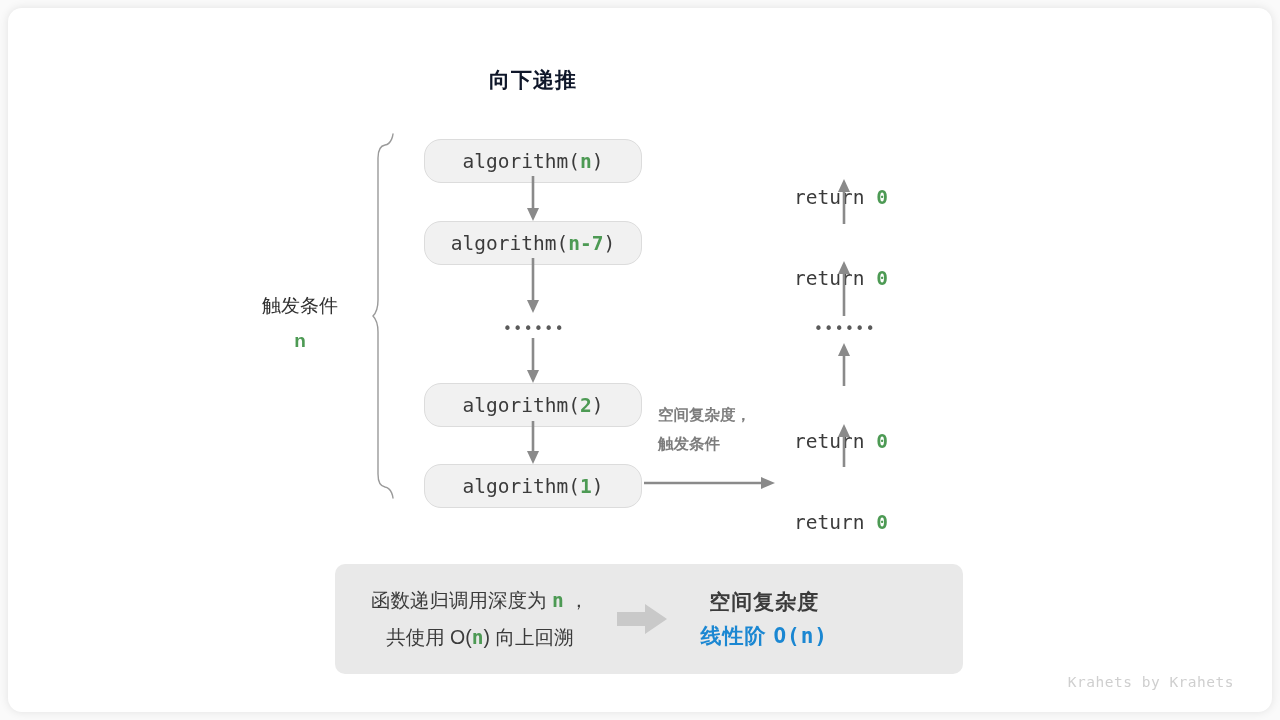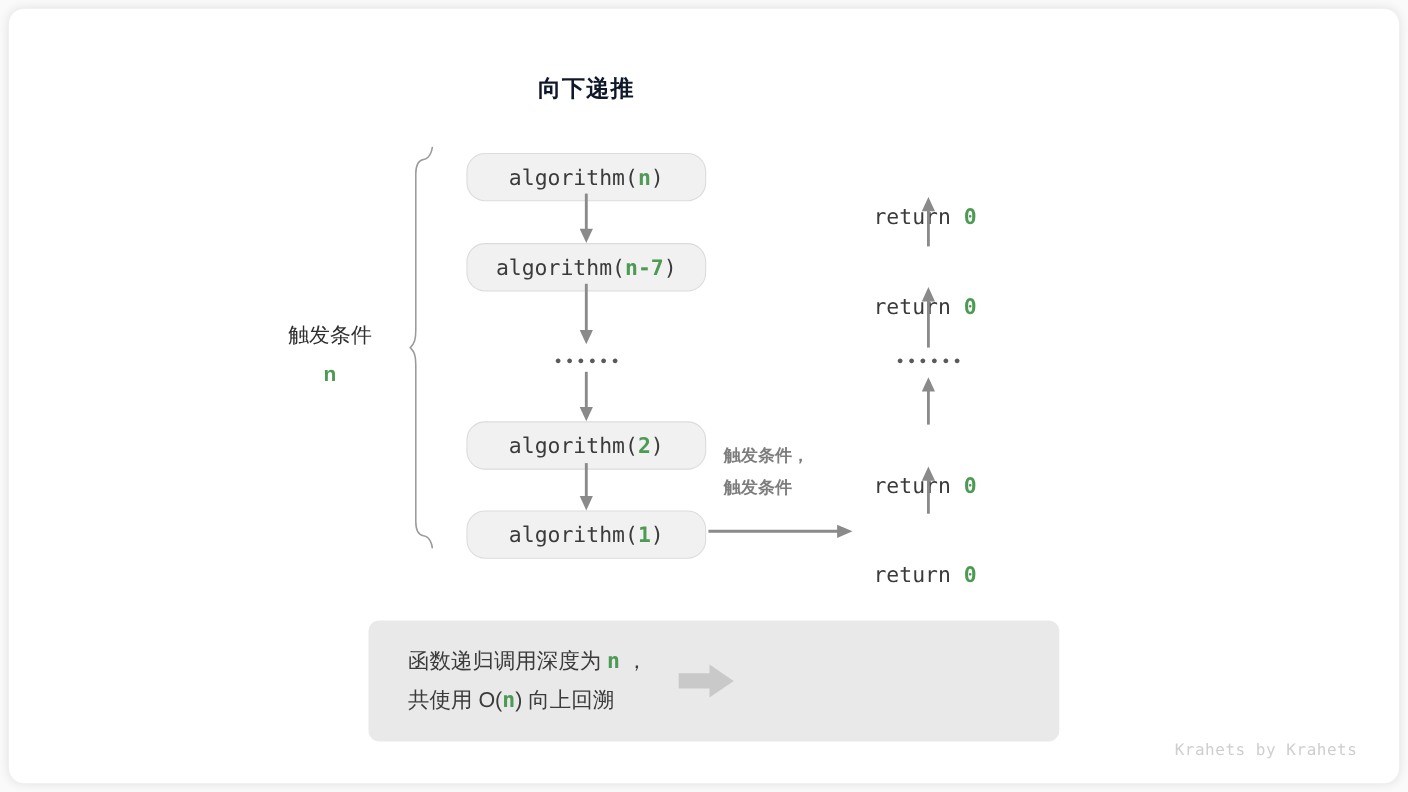--- a/index.html
+++ b/index.html
@@ -113,20 +113,21 @@
     box-sizing: border-box;
   }
   .sum-left {
     flex: 0 0 auto;
     padding-left: 36px;
     font-family: "Liberation Sans", sans-serif;
     font-size: 19.5px;
     color: #3b3b3b;
     line-height: 1.85;
     white-space: nowrap;
+    text-align: center;
   }
   .sum-left .hl { color: #4d9a54; font-weight: bold; font-family: "DejaVu Sans Mono", monospace; }
   .sum-mid {
     flex: 0 0 auto;
     padding: 0 22px 0 26px;
     display: flex;
     align-items: center;
   }
   .sum-right {
     flex: 0 0 auto;
@@ -229,21 +230,21 @@
     <line x1="27" y1="0" x2="27" y2="34" stroke="#8a8a8a" stroke-width="2.6"></line>
     <path d="M 27 43 L 21 30 L 33 30 Z" fill="#8a8a8a"></path>
   </svg>
 
   <svg class="abs" style="left:636px; top:462px;" width="140" height="28">
     <line x1="0" y1="13" x2="120" y2="13" stroke="#8a8a8a" stroke-width="2.6"></line>
     <path d="M 131 13 L 117 7 L 117 19 Z" fill="#8a8a8a"></path>
   </svg>
 
   <div class="trigger-label abs" style="left:650px; top:393px;">
-    <span>触发条件，</span><br>
+    <span>空间复杂度，</span><br>
     <span>触发条件</span>
   </div>
 
   <div class="ret" style="left:786px; top:140px;">
     <span>return </span><span class="val">0</span>
   </div>
 
   <div class="ret" style="left:786px; top:221px;">
     <span>return </span><span class="val">0</span>
   </div>
@@ -283,17 +284,23 @@
       <span>函数递归调用深度为 </span><span class="hl">n</span><span> ，</span><br>
       <span>共使用 O(</span><span class="hl">n</span><span>) 向上回溯</span>
     </div>
 
     <div class="sum-mid">
       <svg width="56" height="34">
         <path d="M 2 10 L 30 10 L 30 2 L 52 17 L 30 32 L 30 24 L 2 24 Z" fill="#c9c9c9"></path>
       </svg>
     </div>
 
+    <div class="sum-right">
+      <div class="sum-title">空间复杂度</div>
+      <div class="sum-value">
+        <span>线性阶 </span><span class="mono">O(n)</span>
+      </div>
+    </div>
   </div>
 
   <div id="credit">Krahets by Krahets</div>
 
 </div>
 
 </body></html>

